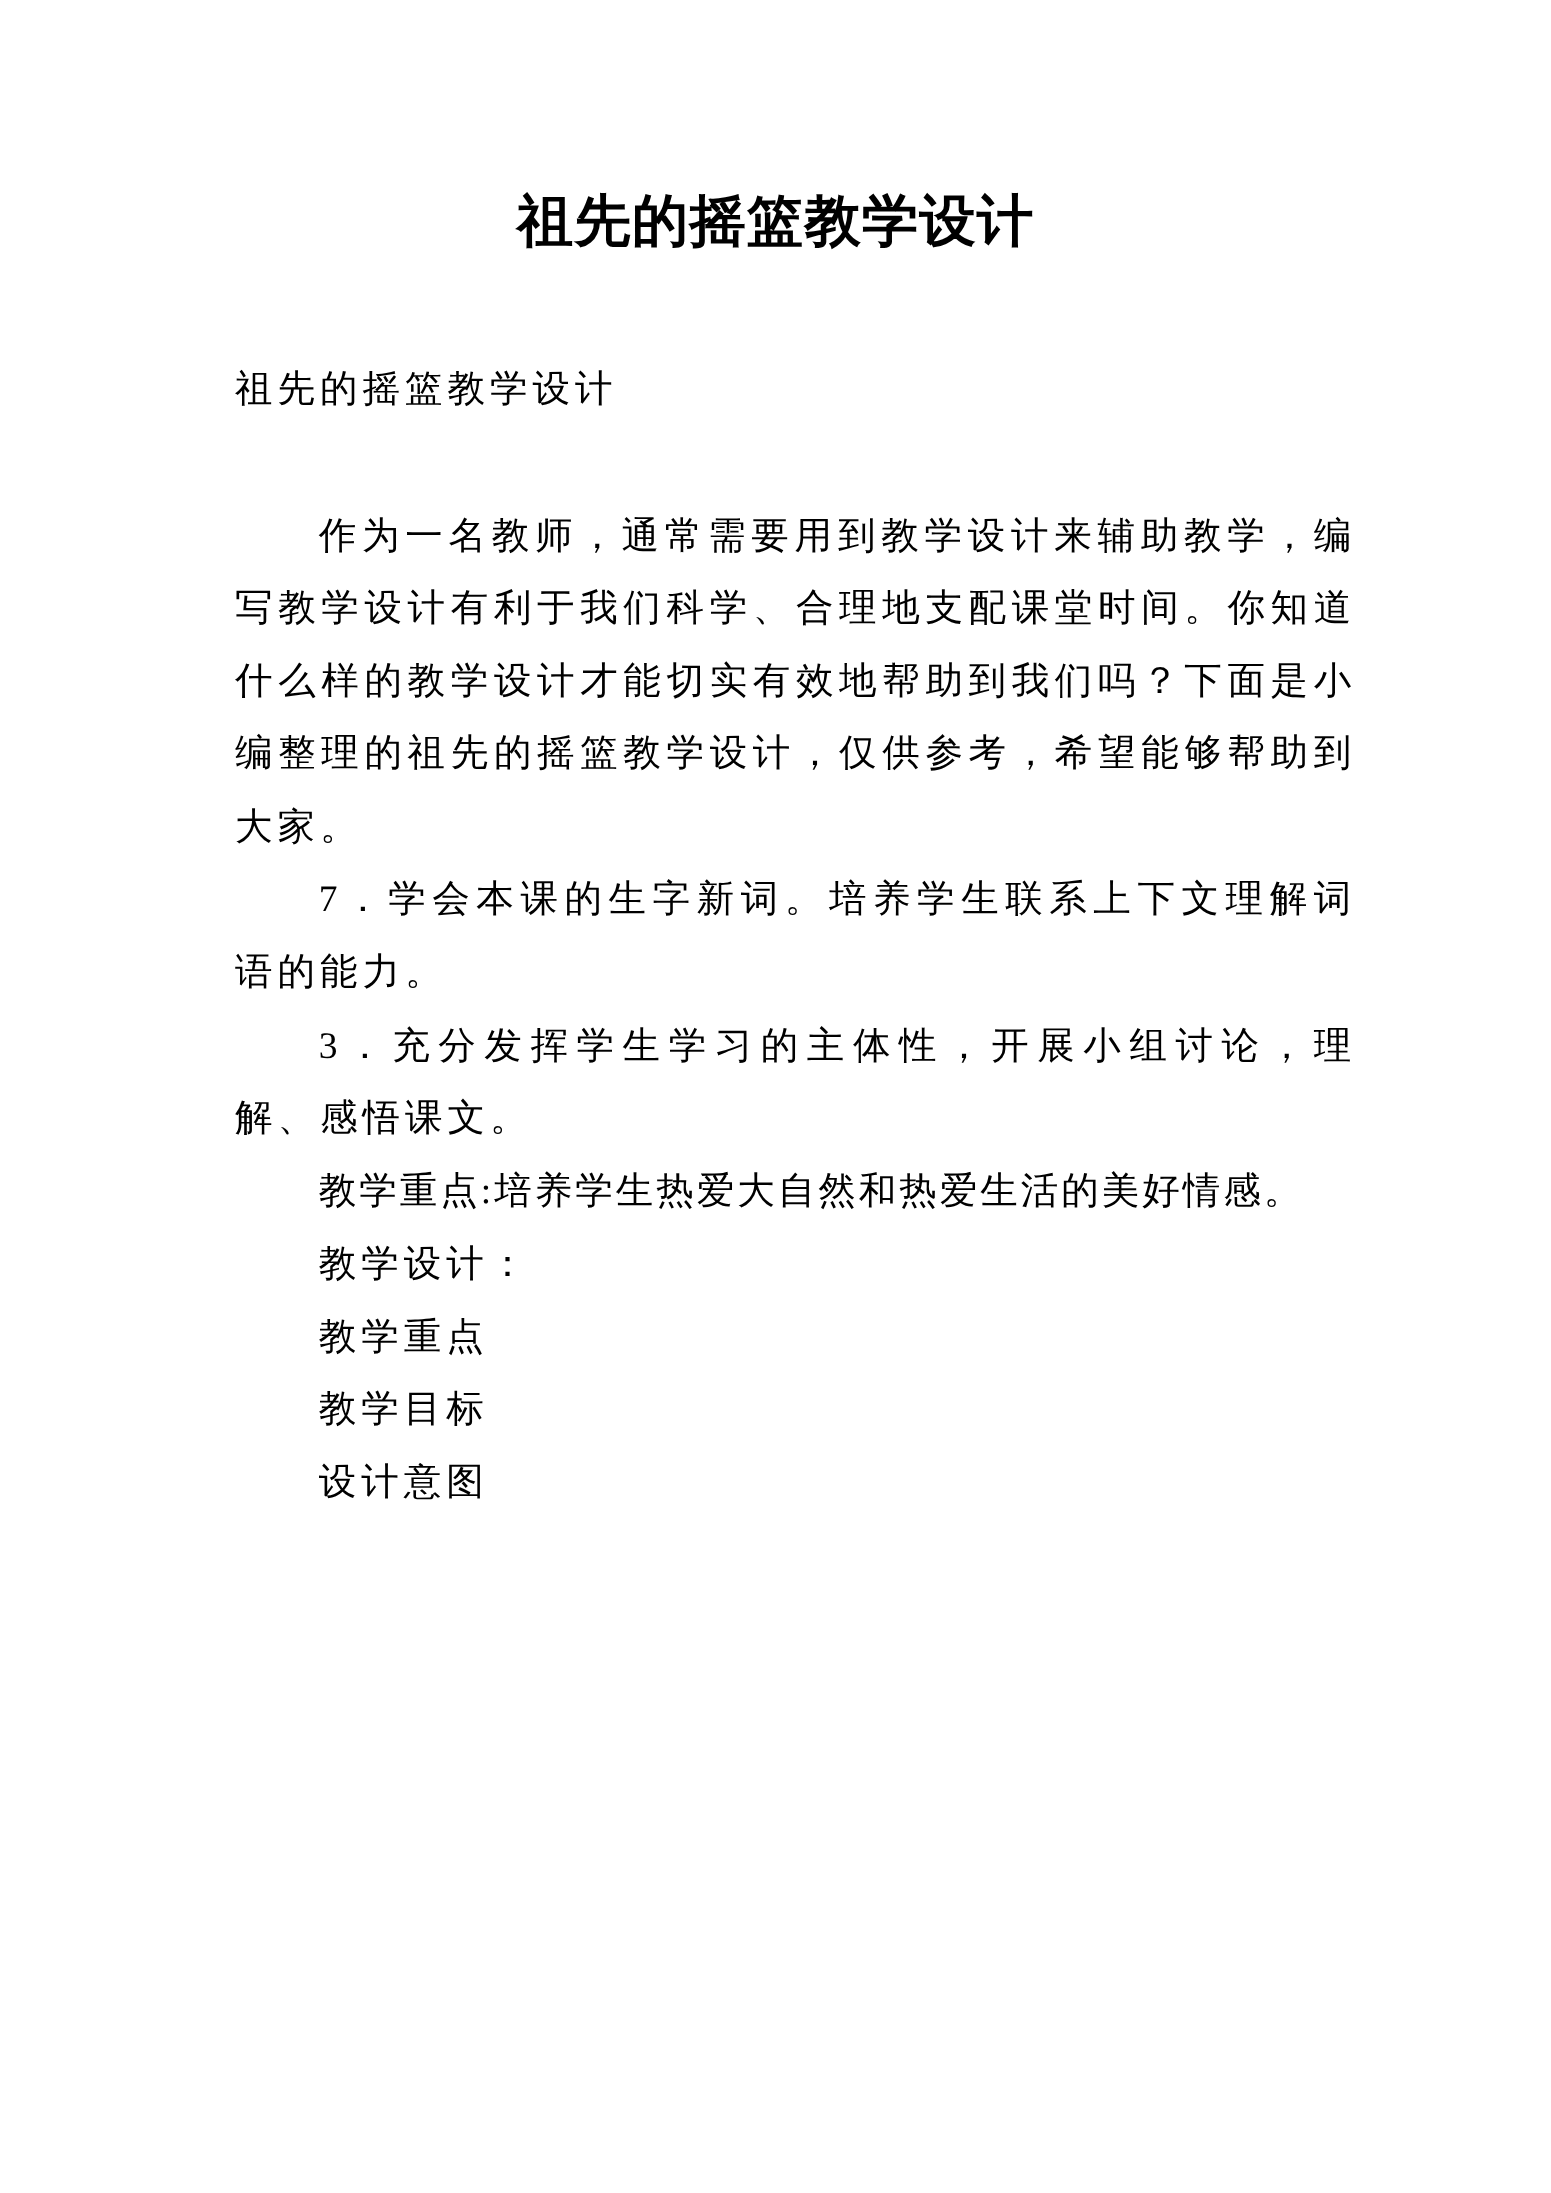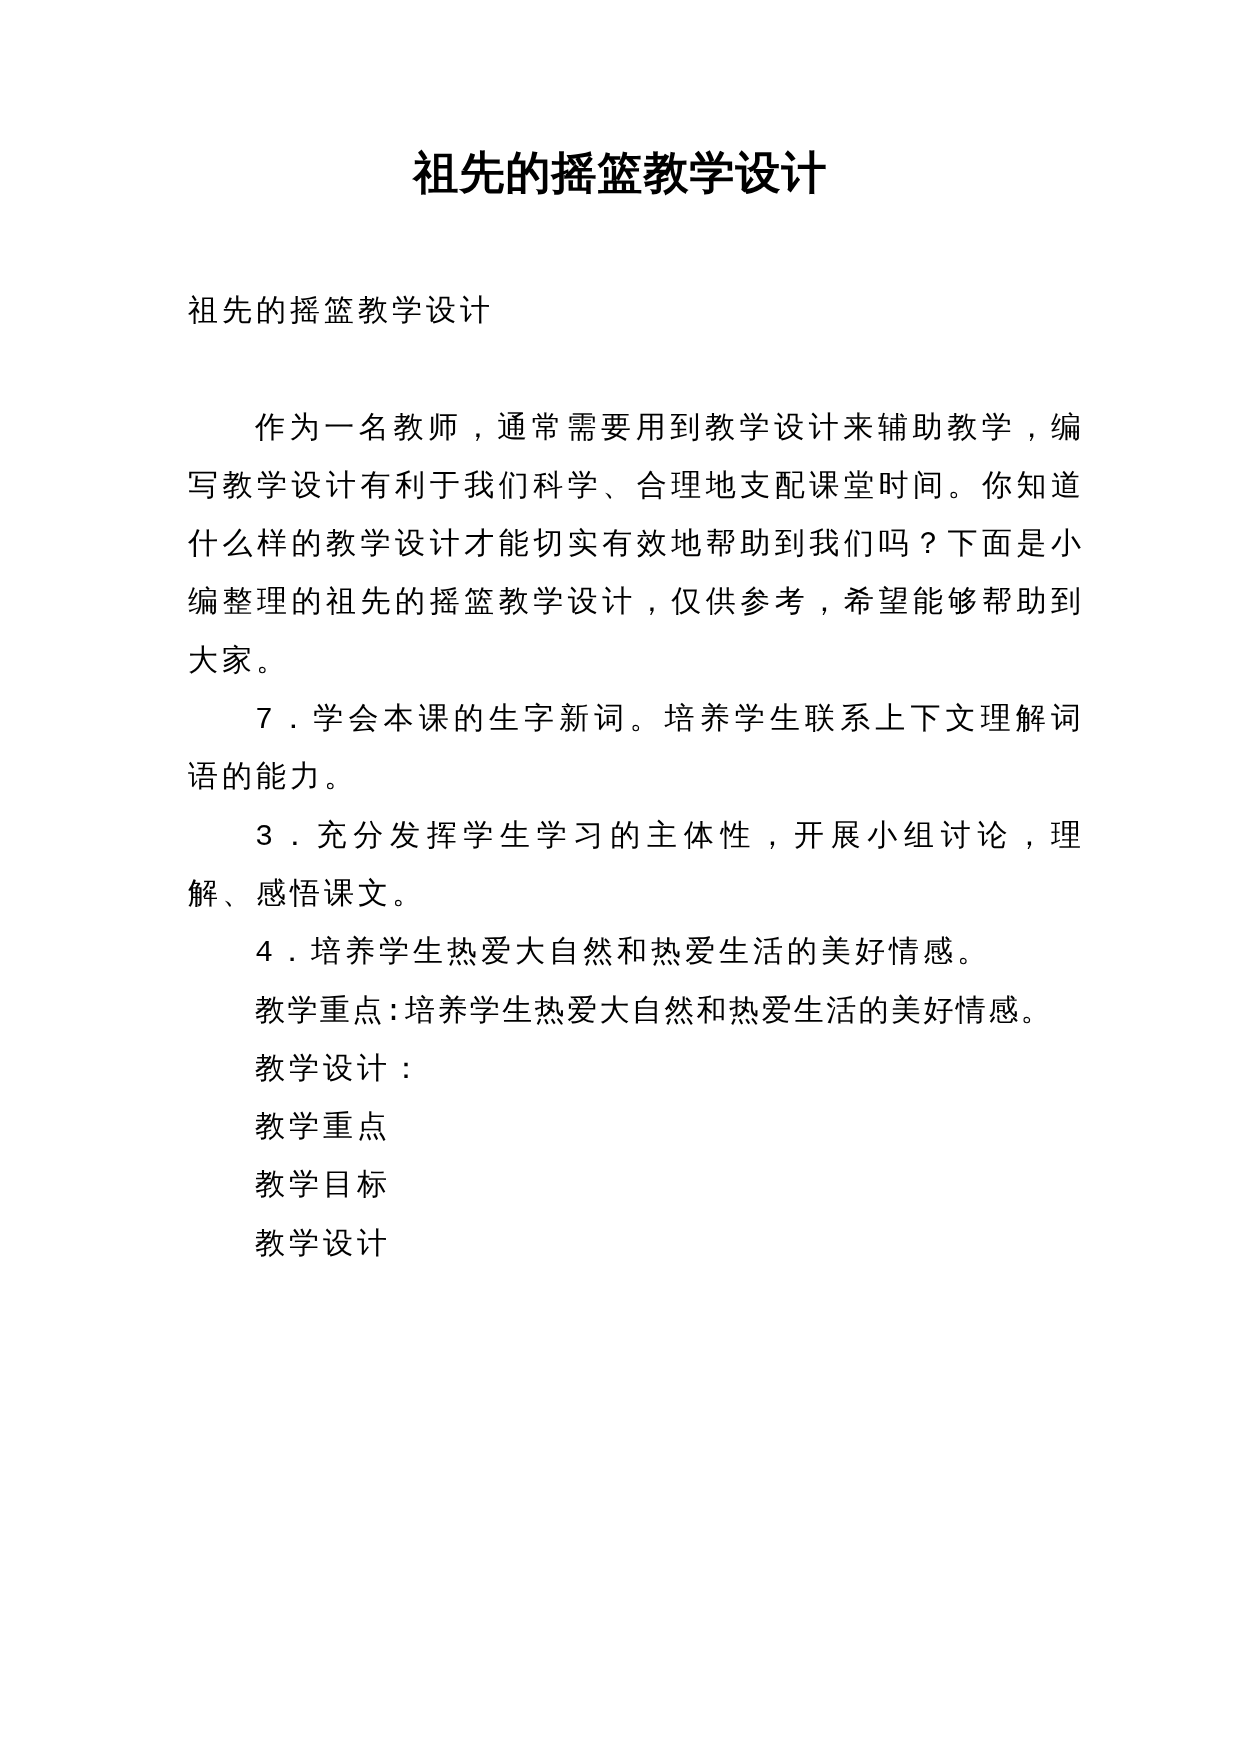--- a/index.html
+++ b/index.html
@@ -7,21 +7,21 @@
     padding: 0;
     background: #ffffff;
   }
   .page {
     position: relative;
     width: 1241px;
     height: 1754px;
     background: #ffffff;
     color: #000000;
     overflow: hidden;
-    font-family: Liberation Mono, monospace;
+    font-family: Liberation Serif, serif;
   }
   .doc-title {
     margin: 0;
     padding-top: 144px;
     font-size: 45px;
     line-height: 66px;
     font-weight: bold;
     text-align: center;
     letter-spacing: 1px;
     white-space: nowrap;
@@ -52,21 +52,20 @@
 <body>
 
 <div class="page">
   <h1 class="doc-title">祖先的摇篮教学设计</h1>
   <div class="content">
     <p class="para label">祖先的摇篮教学设计</p>
     <div id="paragraphs">
         <p class="para indent">作为一名教师，通常需要用到教学设计来辅助教学，编写教学设计有利于我们科学、合理地支配课堂时间。你知道什么样的教学设计才能切实有效地帮助到我们吗？下面是小编整理的祖先的摇篮教学设计，仅供参考，希望能够帮助到大家。</p>
         <p class="para indent">7．学会本课的生字新词。培养学生联系上下文理解词语的能力。</p>
         <p class="para indent">3．充分发挥学生学习的主体性，开展小组讨论，理解、感悟课文。</p>
-        <p class="para indent">4．培养学生热爱大自然和热爱生活的美好情感。</p>
         <p class="para indent tight">教学重点:培养学生热爱大自然和热爱生活的美好情感。</p>
         <p class="para indent">教学设计：</p>
         <p class="para indent">教学重点</p>
         <p class="para indent">教学目标</p>
-        <p class="para indent">教学设计</p>
+        <p class="para indent">设计意图</p>
       </div>
   </div>
 </div>
 
 </body></html>

